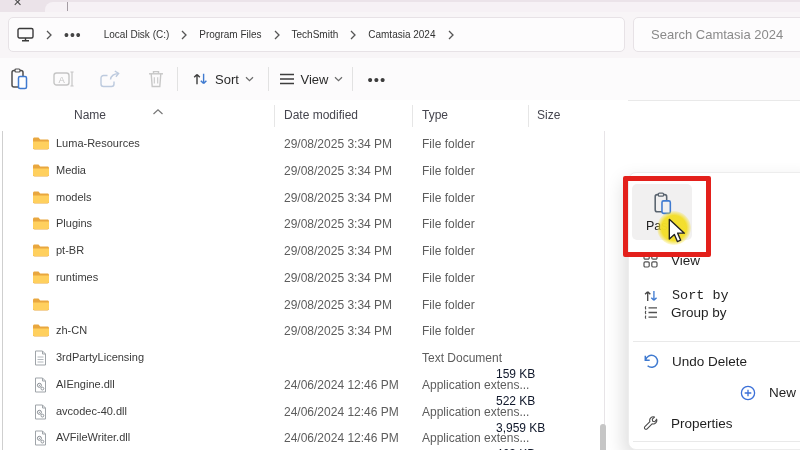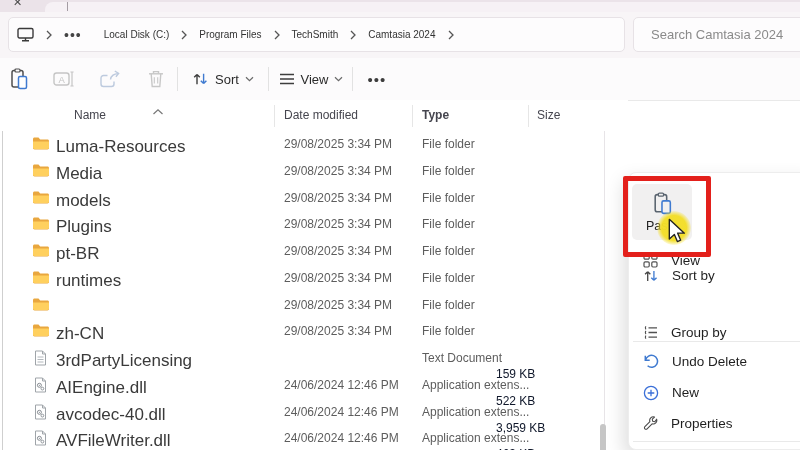--- a/index.html
+++ b/index.html
@@ -32,21 +32,21 @@
   .pane-left-edge{position:absolute;left:2px;top:108px;width:1px;height:342px;background:#cfcfcf;}
   .col-track{position:absolute;left:604px;top:100px;width:1px;height:350px;background:#e7e4e7;}
   .scroll-thumb{position:absolute;left:600px;top:424px;width:6px;height:30px;background:#c6c6c6;border-radius:3px;}
   .colhead{position:absolute;left:0;top:100px;width:628px;height:31px;background:#fff;}
   .colhead .h{position:absolute;top:8px;font-size:12px;color:#45454e;cursor:default;}
   .col-sep{position:absolute;top:5px;width:1px;height:22px;background:#e6e6e6;}
   .sortasc{position:absolute;left:152px;top:2px;}
   .filelist{position:absolute;left:0;top:131px;width:628px;}
   .frow{position:relative;height:26.75px;}
   .frow .ic{position:absolute;left:32px;top:5px;width:17px;height:16px;}
-  .frow .nm{position:absolute;left:56px;top:6px;font-size:17px;color:#3a3a3a;white-space:nowrap;}
+  .frow .nm{position:absolute;left:56px;top:6px;font-size:11px;color:#3a3a3a;white-space:nowrap;}
   .frow .dt{position:absolute;left:284px;top:6px;font-size:12px;color:#5d5d5d;white-space:nowrap;}
   .frow .tp{position:absolute;left:422px;top:6px;font-size:12px;color:#5d5d5d;white-space:nowrap;}
   .frow .sz{position:absolute;left:496px;top:22px;width:100px;text-align:left;font-size:12px;color:#0f172a;}
   
   .ctxmenu{position:absolute;left:628px;top:172px;width:190px;height:278px;background:#fff;
            border:1px solid #ededed;border-radius:8px 0 0 8px;box-shadow:-5px 7px 18px rgba(0,0,0,.13);box-sizing:border-box;}
   .paste-btn{position:absolute;left:632px;top:184px;width:60px;height:56px;background:#f1f0f0;border-radius:5px;
              display:flex;flex-direction:column;align-items:center;justify-content:center;gap:3px;cursor:default;}
   .paste-btn .lbl{font-size:12.5px;color:#222;}
   .red-box{position:absolute;left:623px;top:176px;width:78px;height:71px;border:5px solid #e3201b;border-radius:2px;z-index:30;pointer-events:none;}
@@ -191,21 +191,21 @@
   <div class="col-track"></div>
 
   <div class="colhead">
     <span class="sortasc"><svg width="12" height="8" viewBox="0 0 12 8">
           <path d="M1.5 6L6 1.8 10.5 6" stroke="#777" fill="none" stroke-width="1.2"></path>
         </svg></span>
     <span class="h" style="left:38px;margin-left:36px;">Name</span>
     <div class="col-sep" style="left:274px;"></div>
     <span class="h" style="left:284px;">Date modified</span>
     <div class="col-sep" style="left:412px;"></div>
-    <span class="h" style="left:422px;font-weight:bold;">Type</span>
+    <span class="h" style="left:422px;">Type</span>
     <div class="col-sep" style="left:528px;"></div>
     <span class="h" style="left:537px;">Size</span>
   </div>
 
   <div class="filelist">
     <div class="frow">
       <span class="ic">
         <svg width="17" height="15" viewBox="0 0 17 15">
             <path d="M1 3.2c0-1 .6-1.7 1.6-1.7h3.9l1.7 1.9h7.2c1 0 1.6.6 1.6 1.6v6.8c0 1-.6 1.6-1.6 1.6H2.6c-1 0-1.6-.6-1.6-1.6z" fill="#e9a73f"></path>
             <path d="M1 5.4h16v5.9c0 1-.6 1.6-1.6 1.6H2.6c-1 0-1.6-.6-1.6-1.6z" fill="#ffd05e"></path>
@@ -401,49 +401,49 @@
     <span style="display:flex;">
         <svg width="15" height="15" viewBox="0 0 15 15">
           <rect x="1" y="1" width="5.2" height="5.2" rx="1.2" stroke="#515151" fill="none" stroke-width="1.2"></rect>
           <rect x="8.8" y="1" width="5.2" height="5.2" rx="1.2" stroke="#515151" fill="none" stroke-width="1.2"></rect>
           <rect x="1" y="8.8" width="5.2" height="5.2" rx="1.2" stroke="#515151" fill="none" stroke-width="1.2"></rect>
           <rect x="8.8" y="8.8" width="5.2" height="5.2" rx="1.2" stroke="#515151" fill="none" stroke-width="1.2"></rect>
         </svg>
       </span>
     <span class="milbl">View</span>
   </div>
-  <div class="menu-item" style="top:260px;">
+  <div class="menu-item" style="top:280px;font-family:Liberation Mono, monospace;">
     <span style="display:flex;">
         <svg width="16" height="16" viewBox="0 0 17 16">
           <path d="M5 13.2V3.4 M5 3.4L2.2 6.2 M5 3.4l2.8 2.8" stroke="#454545" fill="none" stroke-width="1.4"></path>
           <path d="M11.6 2.8v9.8 M11.6 12.6L8.8 9.8 M11.6 12.6l2.8-2.8" stroke="#3f7ad0" fill="none" stroke-width="1.4"></path>
         </svg>
       </span>
     <span class="milbl">Sort by</span>
   </div>
-  <div class="menu-item" style="top:317px;">
+  <div class="menu-item" style="top:297px;">
     <span style="display:flex;">
         <svg width="15" height="15" viewBox="0 0 15 15">
           <path d="M5.5 2.8h8.5 M5.5 7.5h8.5 M5.5 12.2h8.5" stroke="#515151" stroke-width="1.3"></path>
           <path d="M3 1.3a2.1 2.1 0 0 0 0 3 M3 6a2.1 2.1 0 0 0 0 3 M3 10.7a2.1 2.1 0 0 0 0 3" stroke="#515151" fill="none" stroke-width="1.1"></path>
         </svg>
       </span>
     <span class="milbl">Group by</span>
   </div>
   <div class="menu-div" style="top:341px;"></div>
   <div class="menu-item" style="top:346px;">
     <span style="display:flex;">
         <svg width="16" height="15" viewBox="0 0 16 15">
           <path d="M2.3 1.8v4.4h4.4" stroke="#3f7ad0" fill="none" stroke-width="1.5"></path>
           <path d="M2.6 6.2a6 6 0 1 1 2 5.6" stroke="#3f7ad0" fill="none" stroke-width="1.5"></path>
         </svg>
       </span>
     <span class="milbl">Undo Delete</span>
   </div>
-  <div class="menu-item" style="top:377px;">
+  <div class="menu-item" style="top:377px;justify-content:flex-end;">
     <span style="display:flex;">
         <svg width="16" height="16" viewBox="0 0 16 16">
           <circle cx="8" cy="8" r="6.6" stroke="#3a6fd8" fill="none" stroke-width="1.3"></circle>
           <path d="M8 4.7v6.6 M4.7 8h6.6" stroke="#3a6fd8" stroke-width="1.3"></path>
         </svg>
       </span>
     <span class="milbl">New</span>
   </div>
   <div class="menu-item" style="top:408px;">
     <span style="display:flex;">

